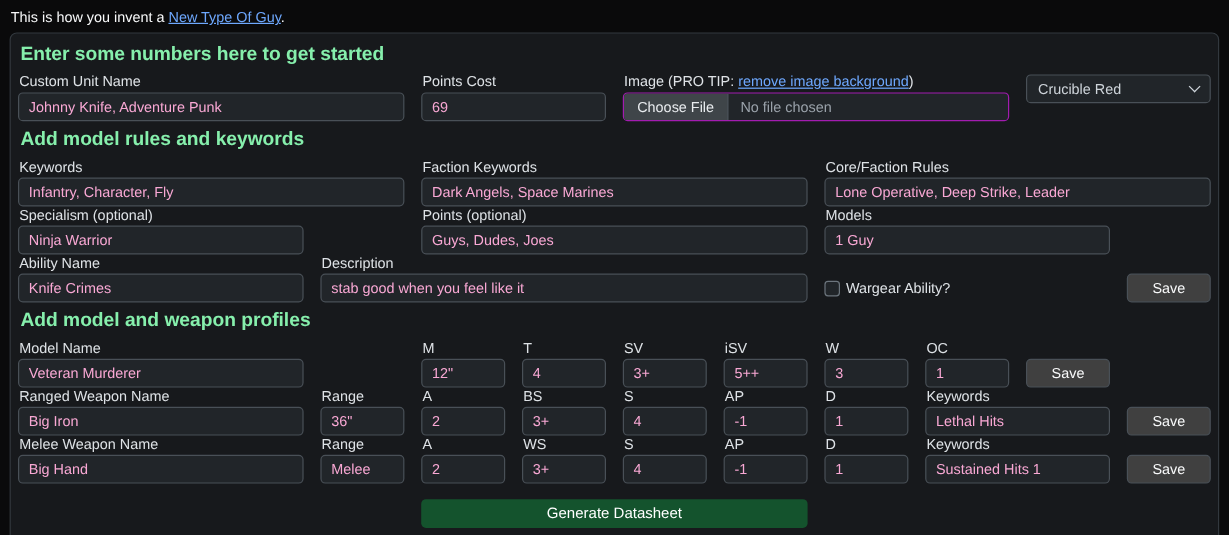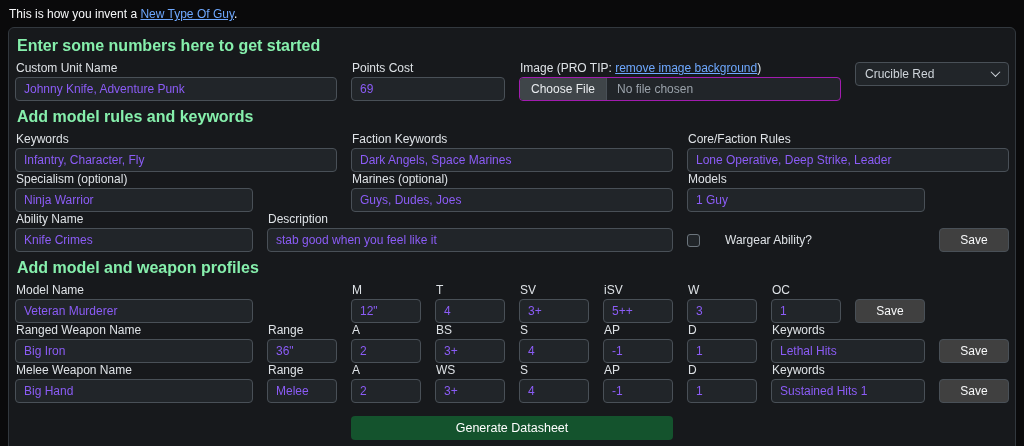--- a/index.html
+++ b/index.html
@@ -41,21 +41,21 @@
     font-size: 12px; line-height: 13px;
     color: #dee2e6;
     margin: 0 0 2px 1px;
     white-space: nowrap;
   }
   input.ctl {
     width: 100%; height: 24px;
     background: #212529;
     border: 1px solid #495057;
     border-radius: 4px;
-    color: #8b5cf6;
+    color: #f9a8d4;
     font-size: 12px;
     padding: 0 8px;
     font-family: inherit;
     outline: none;
   }
   .w238 { width: 238px !important; }
   
   .selwrap {
     width: 100%; height: 24px;
     background: #212529;
@@ -127,21 +127,21 @@
   input.cbx {
     appearance: none; -webkit-appearance: none;
     width: 13px; height: 13px;
     background: #212529;
     border: 1px solid #6c757d;
     border-radius: 3px;
     margin: 0; cursor: pointer;
   }
   .cbx-label {
     font-size: 12px; color: #dee2e6;
-    margin-left: 25px; white-space: nowrap;
+    margin-left: 5px; white-space: nowrap;
   }
 </style>
 </head>
 <body>
 
 <div class="topbar"><span>This is how you invent a </span><a class="link">New Type Of Guy</a><span>.</span></div>
 
 <div class="panel">
 
   <div class="section-h">Enter some numbers here to get started</div>
@@ -183,21 +183,21 @@
       <label>Core/Faction Rules</label>
       <input class="ctl" value="Lone Operative, Deep Strike, Leader" style="">
     </div>
   </div>
   <div class="frow">
     <div class="cell c322">
       <label>Specialism (optional)</label>
       <input class="ctl w238" value="Ninja Warrior" style="">
     </div>
     <div class="cell c322">
-      <label>Marines (optional)</label>
+      <label>Points (optional)</label>
       <input class="ctl" value="Guys, Dudes, Joes" style="">
     </div>
     <div class="cell c322">
       <label>Models</label>
       <input class="ctl w238" value="1 Guy" style="">
     </div>
   </div>
   <div class="frow">
     <div class="cell c238">
       <label>Ability Name</label>

